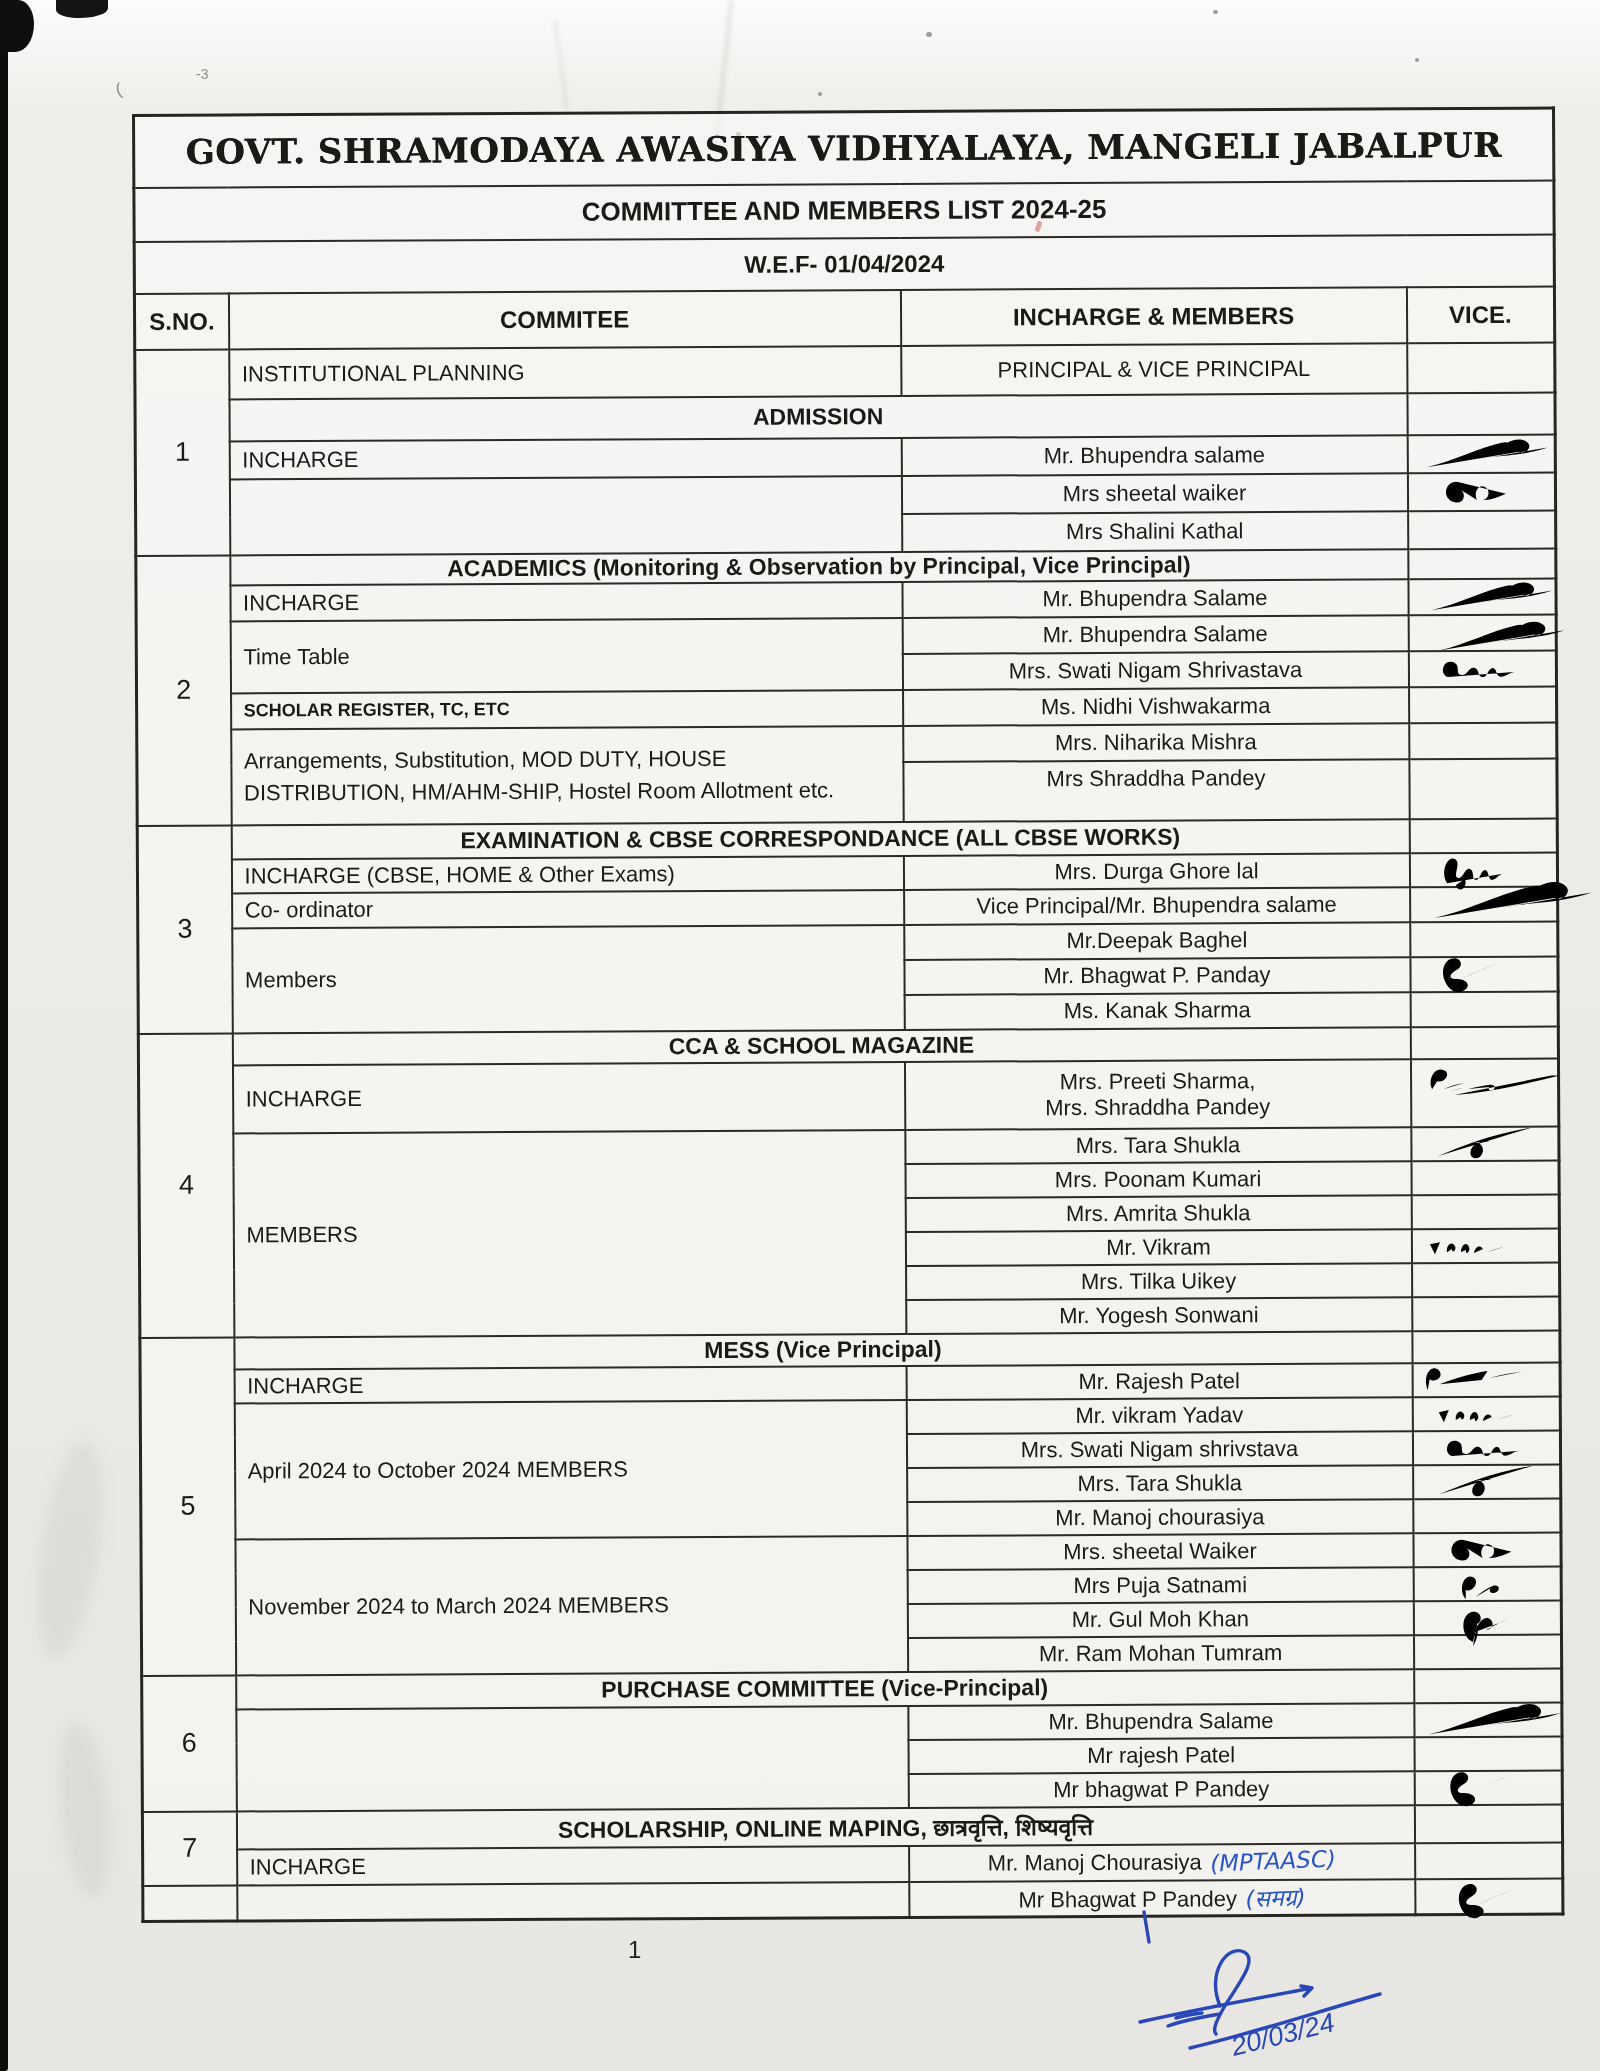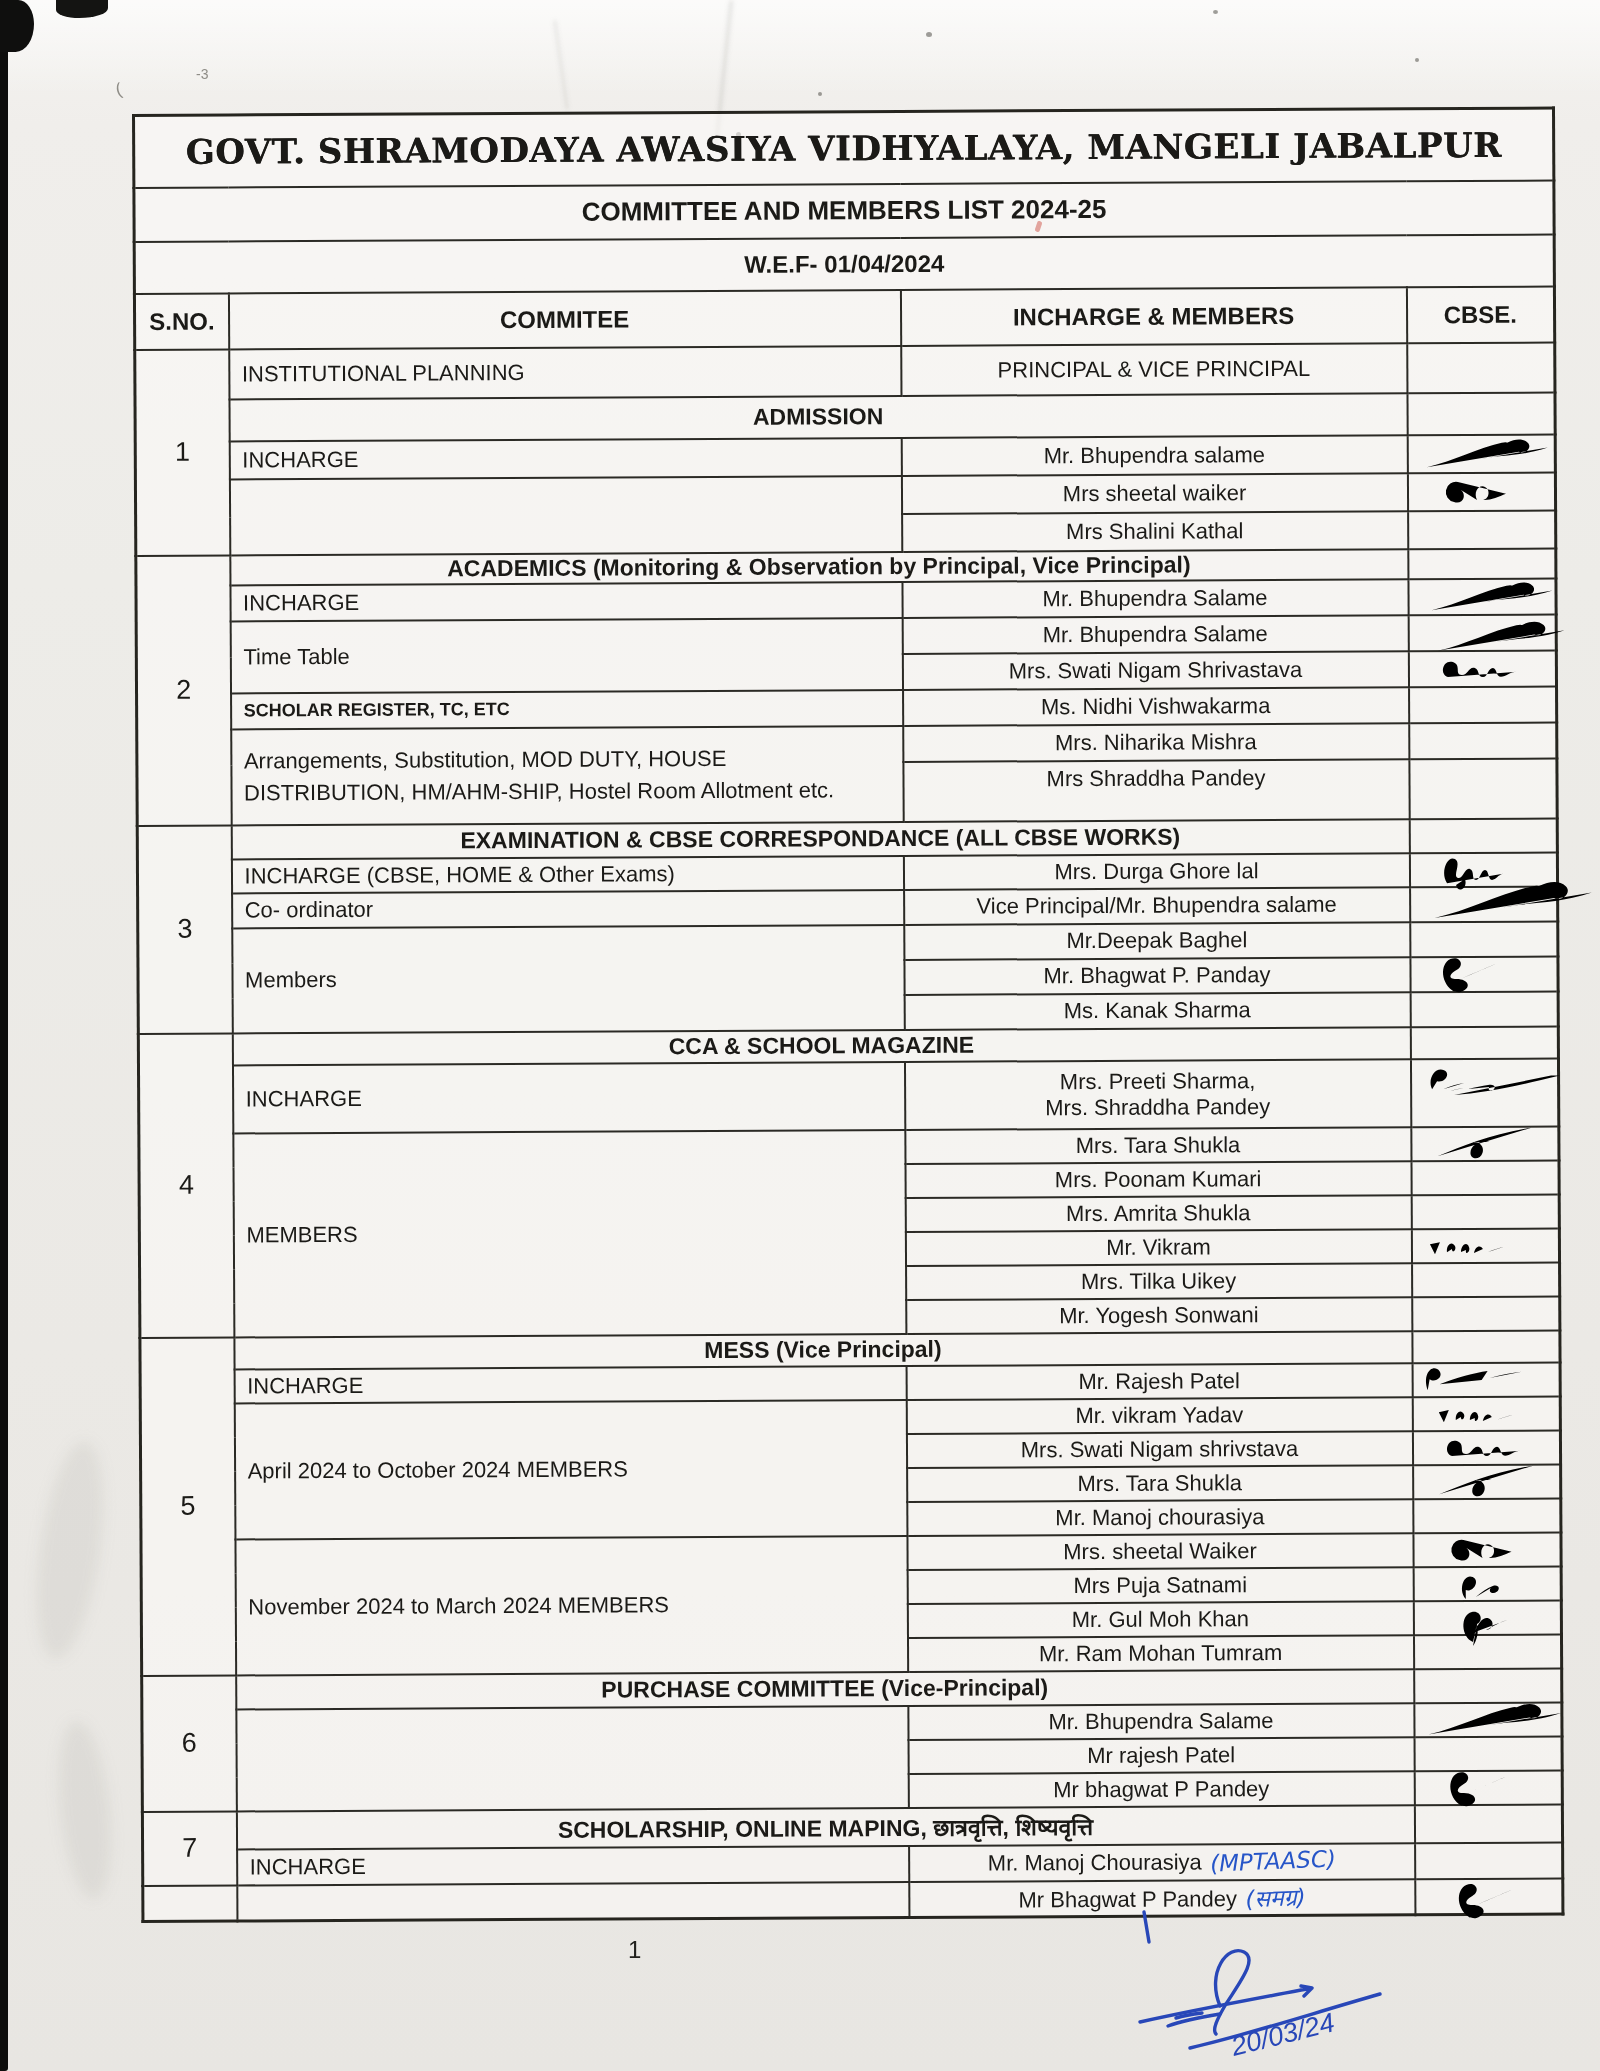--- a/index.html
+++ b/index.html
@@ -121,21 +121,21 @@
         <tr style="height:54px">
             <td colspan="4" class="subtitle">COMMITTEE AND MEMBERS LIST 2024-25</td>
           </tr>
         <tr style="height:52px">
             <td colspan="4" class="wef">W.E.F- 01/04/2024</td>
           </tr>
         <tr style="height:56px">
           <td class="colhead">S.NO.</td>
           <td class="colhead">COMMITEE</td>
           <td class="colhead">INCHARGE &amp; MEMBERS</td>
-          <td class="colhead">CBSE.</td>
+          <td class="colhead">VICE.</td>
         </tr>
 
         <tr style="height:50px">
           <td rowspan="5" class="sno">1</td>
           <td class="label">INSTITUTIONAL PLANNING</td>
           <td class="name">PRINCIPAL &amp; VICE PRINCIPAL</td>
           <td class="sign"></td>
         </tr>
         <tr style="height:42px">
           <td colspan="2" class="sub">ADMISSION</td>

